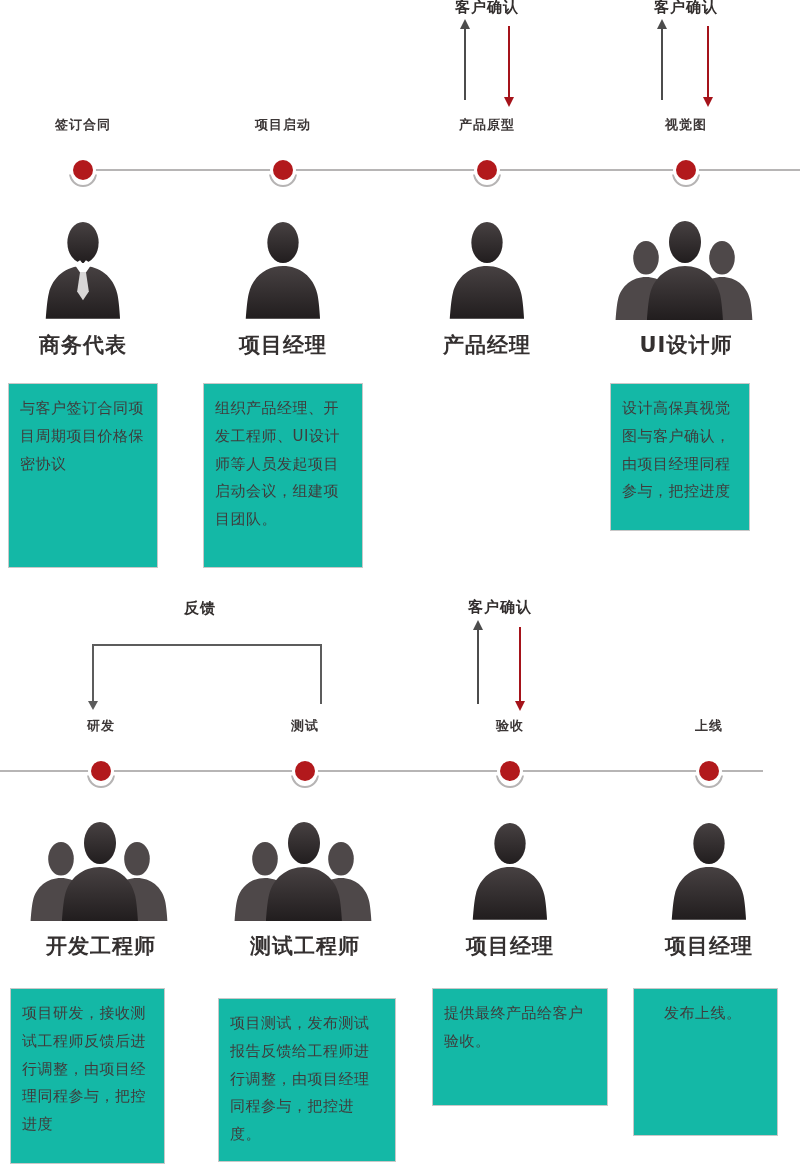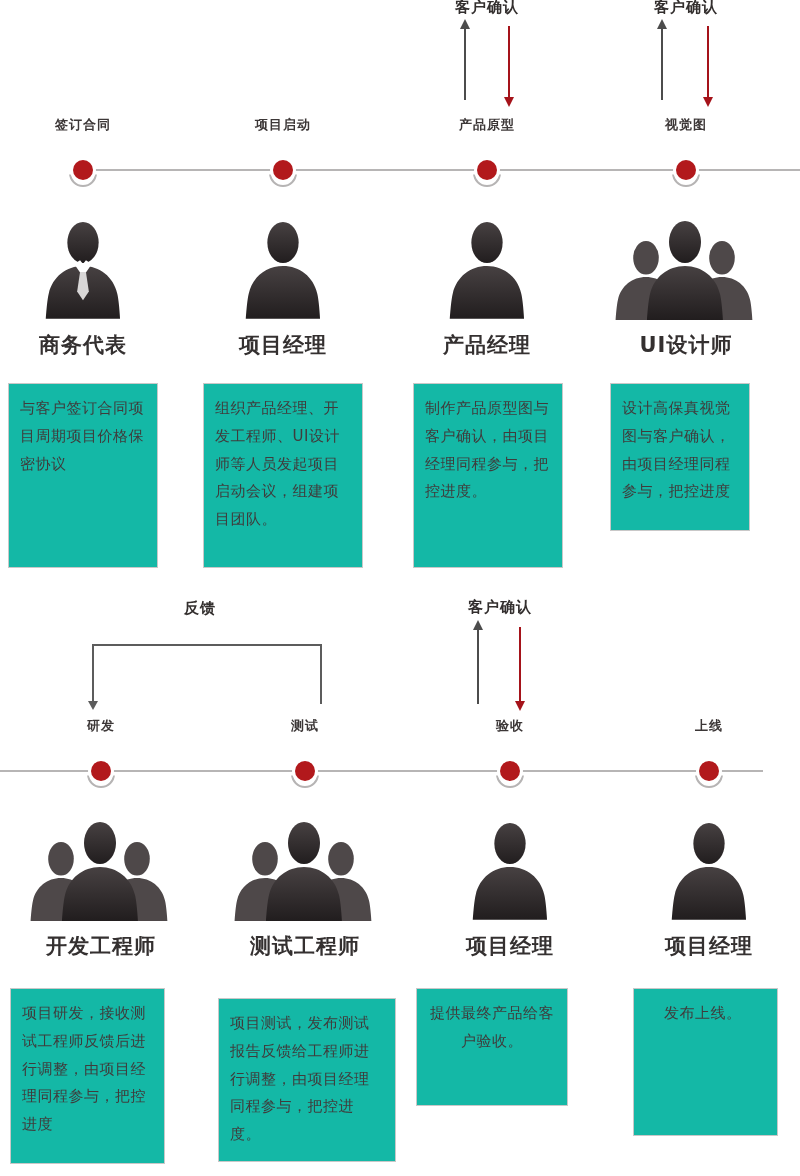--- a/index.html
+++ b/index.html
@@ -95,21 +95,20 @@
     <use href="#pshape" transform="translate(26,0)" fill="url(#gperson)"></use>
   </svg>
 
   <div class="role-lbl" style="left:83px;top:331px;">商务代表</div>
   <div class="role-lbl" style="left:283px;top:331px;">项目经理</div>
   <div class="role-lbl" style="left:487px;top:331px;">产品经理</div>
   <div class="role-lbl" style="left:686px;top:331px;">UI设计师</div>
 
   <div class="box" style="left:8px;top:383px;width:150px;height:185px;">与客户签订合同项目周期项目价格保密协议</div>
   <div class="box" style="left:203px;top:383px;width:160px;height:185px;">组织产品经理、开发工程师、UI设计师等人员发起项目启动会议，组建项目团队。</div>
-  <div class="box" style="left:413px;top:383px;width:150px;height:185px;">制作产品原型图与客户确认，由项目经理同程参与，把控进度。</div>
   <div class="box" style="left:610px;top:383px;width:140px;height:148px;">设计高保真视觉图与客户确认，由项目经理同程参与，把控进度</div>
 
   <div class="note-lbl" style="left:200px;top:599px;">反馈</div>
   <div class="bracket" style="left:92px;top:644px;width:226px;height:58px;"></div>
   <span class="arrhead-down" style="left:88px;top:701px;"></span>
 
   <div class="note-lbl" style="left:500px;top:598px;">客户确认</div>
   <span class="arr up" style="left:477px;top:629px;height:75px;"></span>
   <span class="arr down" style="left:519px;top:627px;height:75px;"></span>
 
@@ -150,16 +149,16 @@
     <use href="#pshape" fill="url(#gperson)"></use>
   </svg>
 
   <div class="role-lbl" style="left:101px;top:932px;">开发工程师</div>
   <div class="role-lbl" style="left:305px;top:932px;">测试工程师</div>
   <div class="role-lbl" style="left:510px;top:932px;">项目经理</div>
   <div class="role-lbl" style="left:709px;top:932px;">项目经理</div>
 
   <div class="box" style="left:10px;top:988px;width:155px;height:176px;">项目研发，接收测试工程师反馈后进行调整，由项目经理同程参与，把控进度</div>
   <div class="box" style="left:218px;top:988px;width:178px;height:164px;margin-top:10px;">项目测试，发布测试报告反馈给工程师进行调整，由项目经理同程参与，把控进度。</div>
-  <div class="box" style="left:416px;top:988px;width:152px;height:118px;text-align:center;">提供最终产品给客户验收。</div>
+  <div class="box" style="left:432px;top:988px;width:176px;height:118px;">提供最终产品给客户验收。</div>
   <div class="box" style="left:633px;top:988px;width:145px;height:148px;padding-left:30px;">发布上线。</div>
 
 </div>
 
 </body></html>

